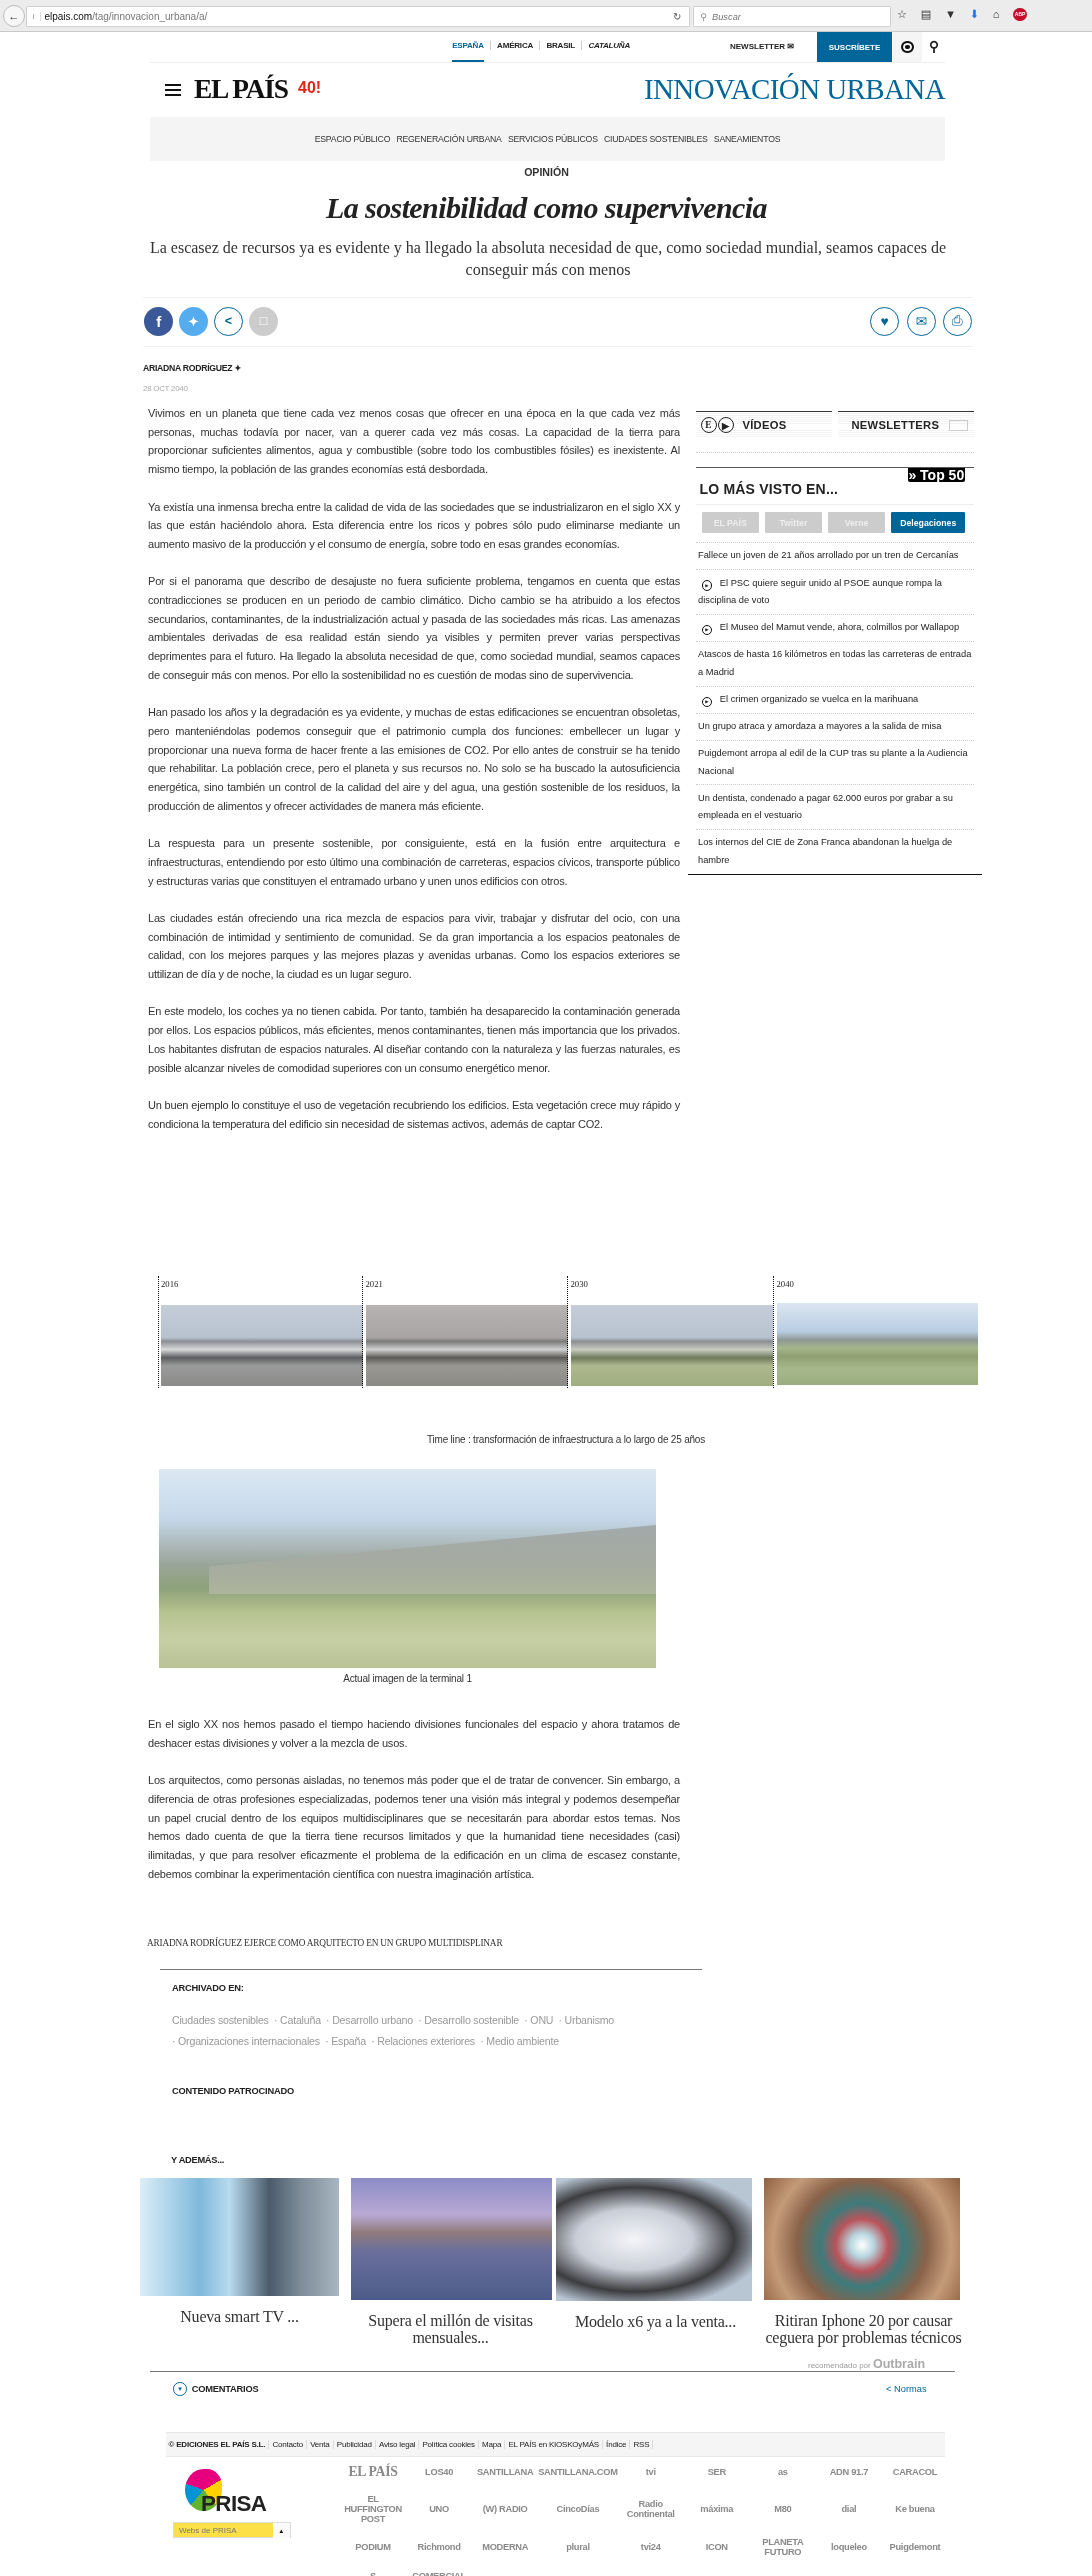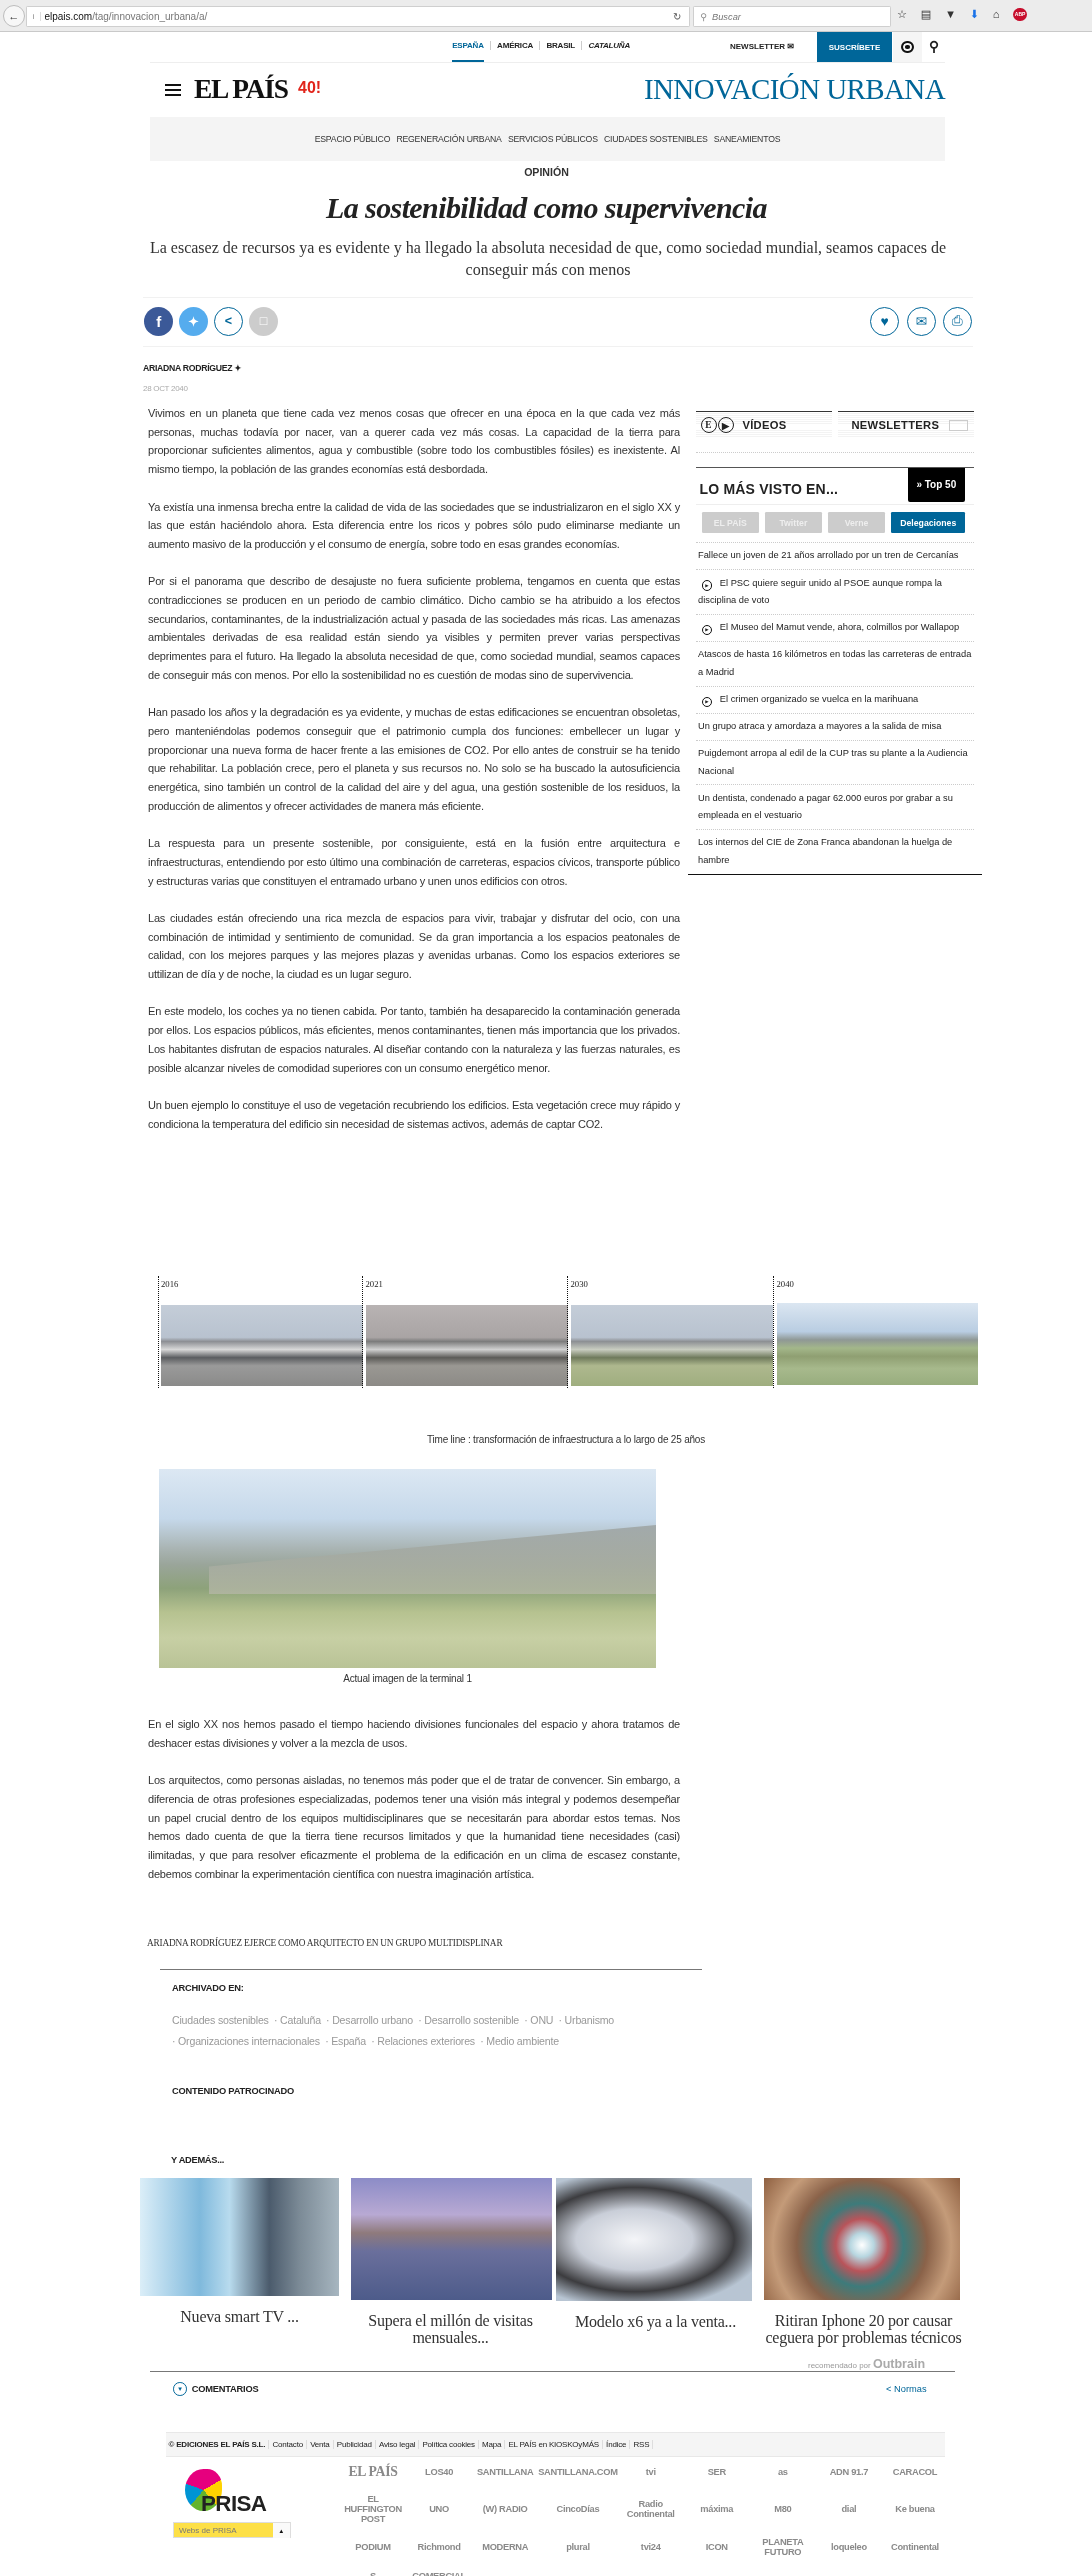--- a/index.html
+++ b/index.html
@@ -69,21 +69,21 @@
   .sb-tabs { display:flex; gap:6.2px; margin-left:7.5px; }
   .sb-tab { height:27.4px; border-top:1.2px solid #333; background: repeating-linear-gradient(0deg,#fff 0 1.2px,#f3f3f3 1.2px 1.9px); display:flex; align-items:center; font-weight:bold; font-size:11.2px; letter-spacing:0.3px; }
   .sb-tab.v { width:136px; padding-left:5px; gap:8.7px; }
   .sb-tab.n { width:136px; padding-left:13.7px; gap:10px; }
   .ed-ico { display:flex; gap:1.2px; }
   .ed-ico span { width:16px; height:16px; border:1.2px solid #222; border-radius:50%; display:flex; align-items:center; justify-content:center; font-family:"Liberation Serif", serif; font-size:9.3px; font-weight:bold; }
   .env { width:18.7px; height:11.2px; border:1.2px solid #ccc; position:relative; }
   .sb-dots { margin:13.7px 0 0 7.5px; border-top:0.6px dotted #ccc; height:0.6px; width:278px; }
   .mv-head { margin:13.7px 0 0 7.5px; width:278px; border-top:1.2px solid #555; height:37px; position:relative; }
   .mv-title { position:absolute; left:4px; top:13.7px; font-weight:bold; font-size:14px; letter-spacing:0.2px; }
-  .top50 { position:absolute; right:8.7px; top:0; width:57px; height:34px; background:#000; color:#fff; font-weight:bold; font-size:10px; display:flex; align-items:center; justify-content:center; border-radius:0 0 1.9px 1.9px; }
+  .top50 { position:absolute; right:8.7px; top:0; width:57px; height:14px; background:#000; color:#fff; font-weight:bold; font-size:14px; display:flex; align-items:center; justify-content:center; border-radius:0 0 1.9px 1.9px; }
   .mv-tabs { margin:0 0 0 7.5px; width:278px; border-top:1.2px solid #eee; display:flex; gap:6.2px; padding:7.5px 6.2px 8.7px; }
   .mv-tab { width:57px; height:21px; background:#ccc; color:#eee; font-weight:bold; font-size:8.7px; display:flex; align-items:center; justify-content:center; border-radius:1.2px; }
   .mv-tab.active { width:74px; background:#006699; color:#fff; }
   .mv-list { margin-left:7.5px; width:278px; border-top:0.6px dotted #ccc; }
   .mv-item { border-bottom:0.6px dotted #ccc; padding:4.4px 0 4.4px 2.5px; font-size:9.3px; line-height:17.4px; color:#222; }
   .mv-item .play { display:inline-flex; width:10.6px; height:10.6px; border:1.2px solid #111; border-radius:50%; align-items:center; justify-content:center; font-size:4.4px; margin:0 7.5px 0 3.7px; vertical-align:-1.2px; }
   .mv-end { margin-left:0; width:294px; border-top:1.2px solid #111; }
 
   
   .timeline { position:absolute; left:150px; top:1276px; width:829px; height:112px; }
@@ -390,17 +390,17 @@
   <span>dial</span>
   <span>Ke buena</span>
   <span>PODIUM</span>
   <span>Richmond</span>
   <span>MODERNA</span>
   <span>plural</span>
   <span>tvi24</span>
   <span>ICON</span>
   <span>PLANETA FUTURO</span>
   <span>loqueleo</span>
-  <span>Continental</span>
+  <span>Puigdemont</span>
   <span>S</span>
   <span>COMERCIAL</span>
 </div>
 
 
 </body></html>

